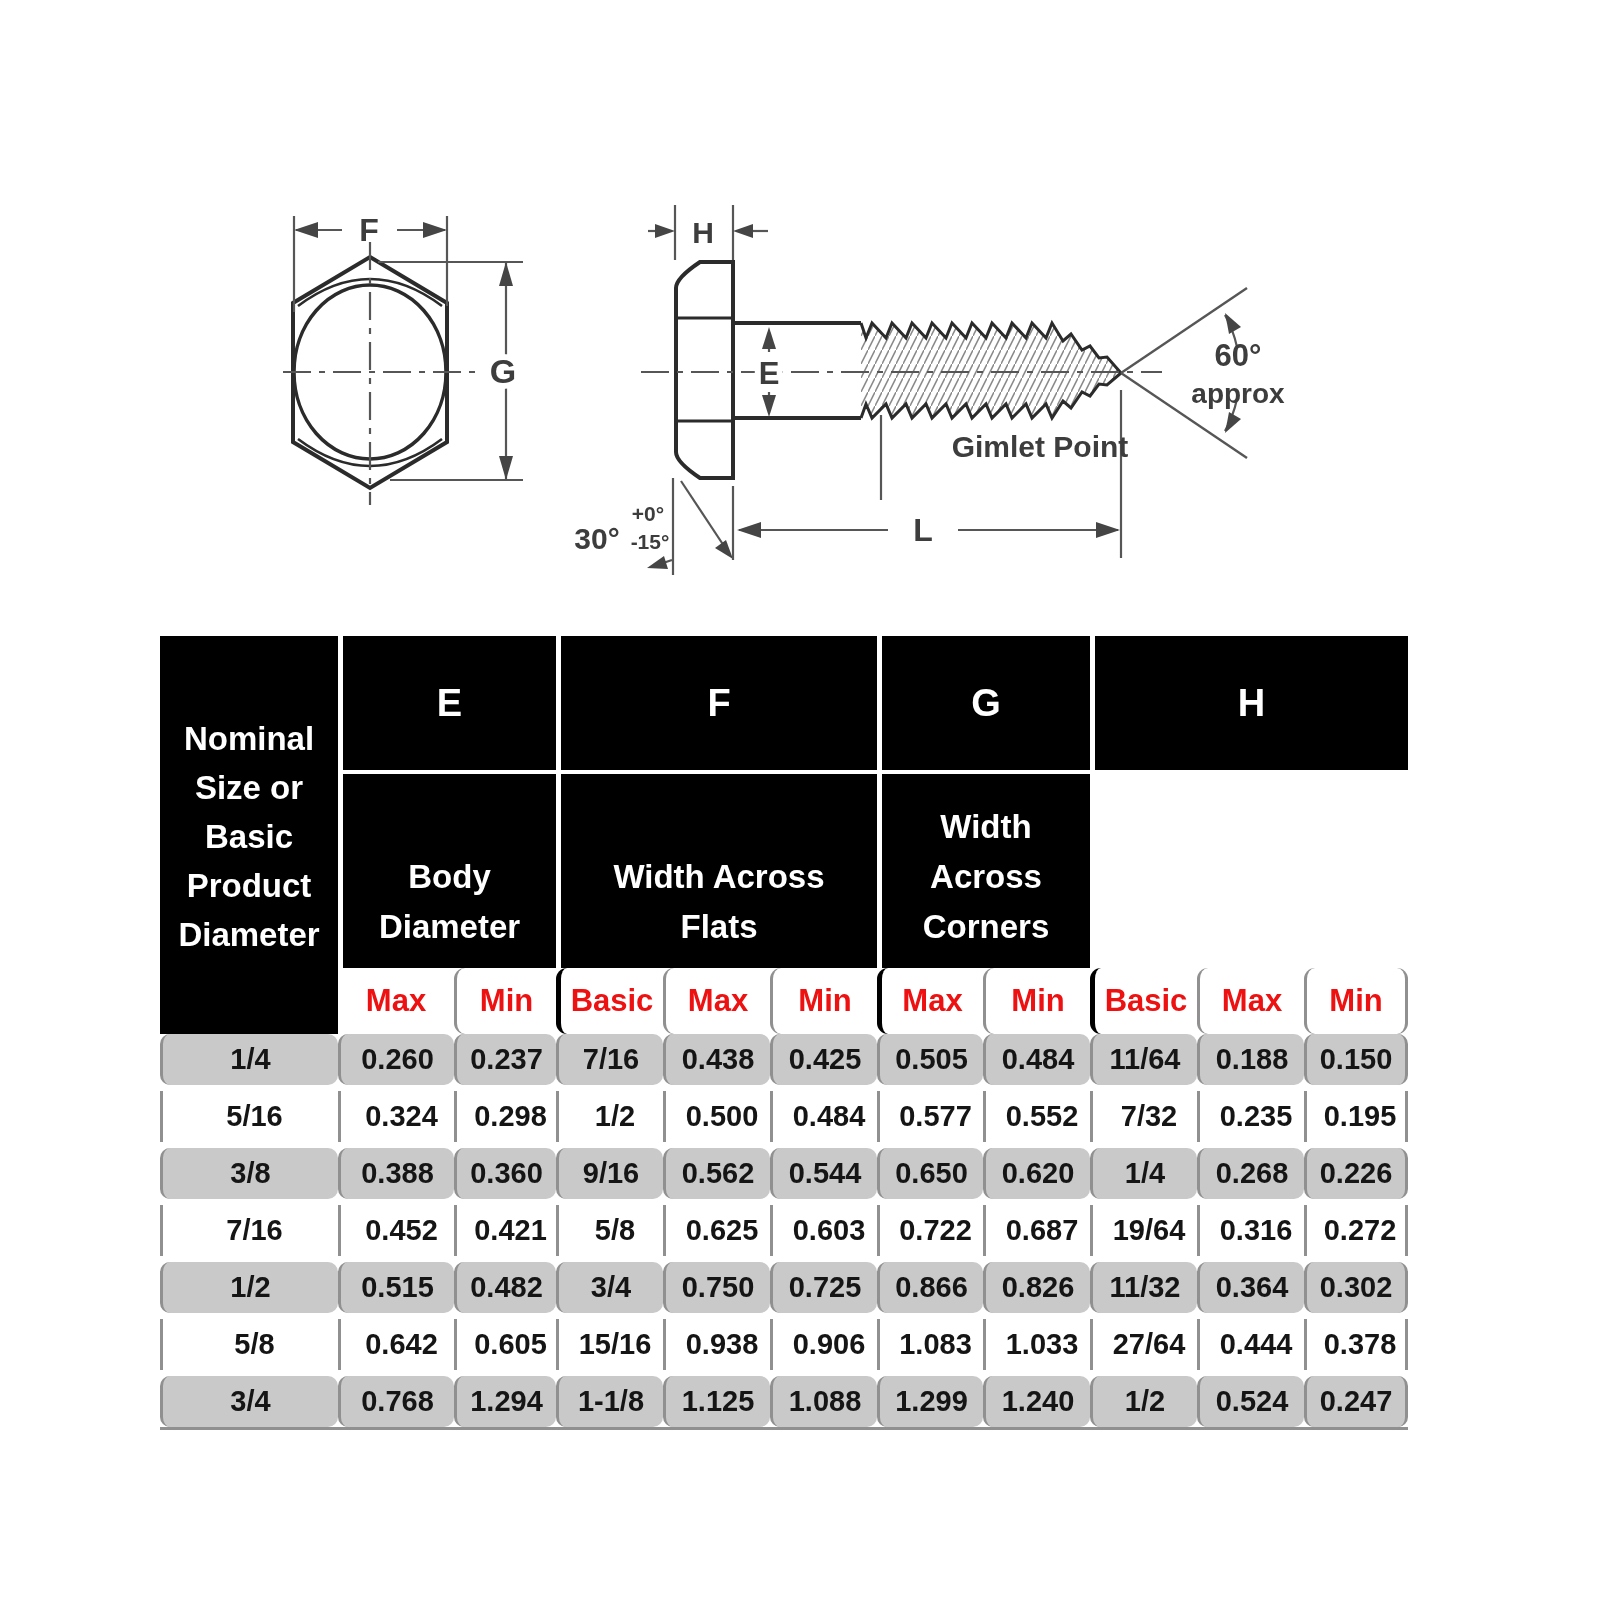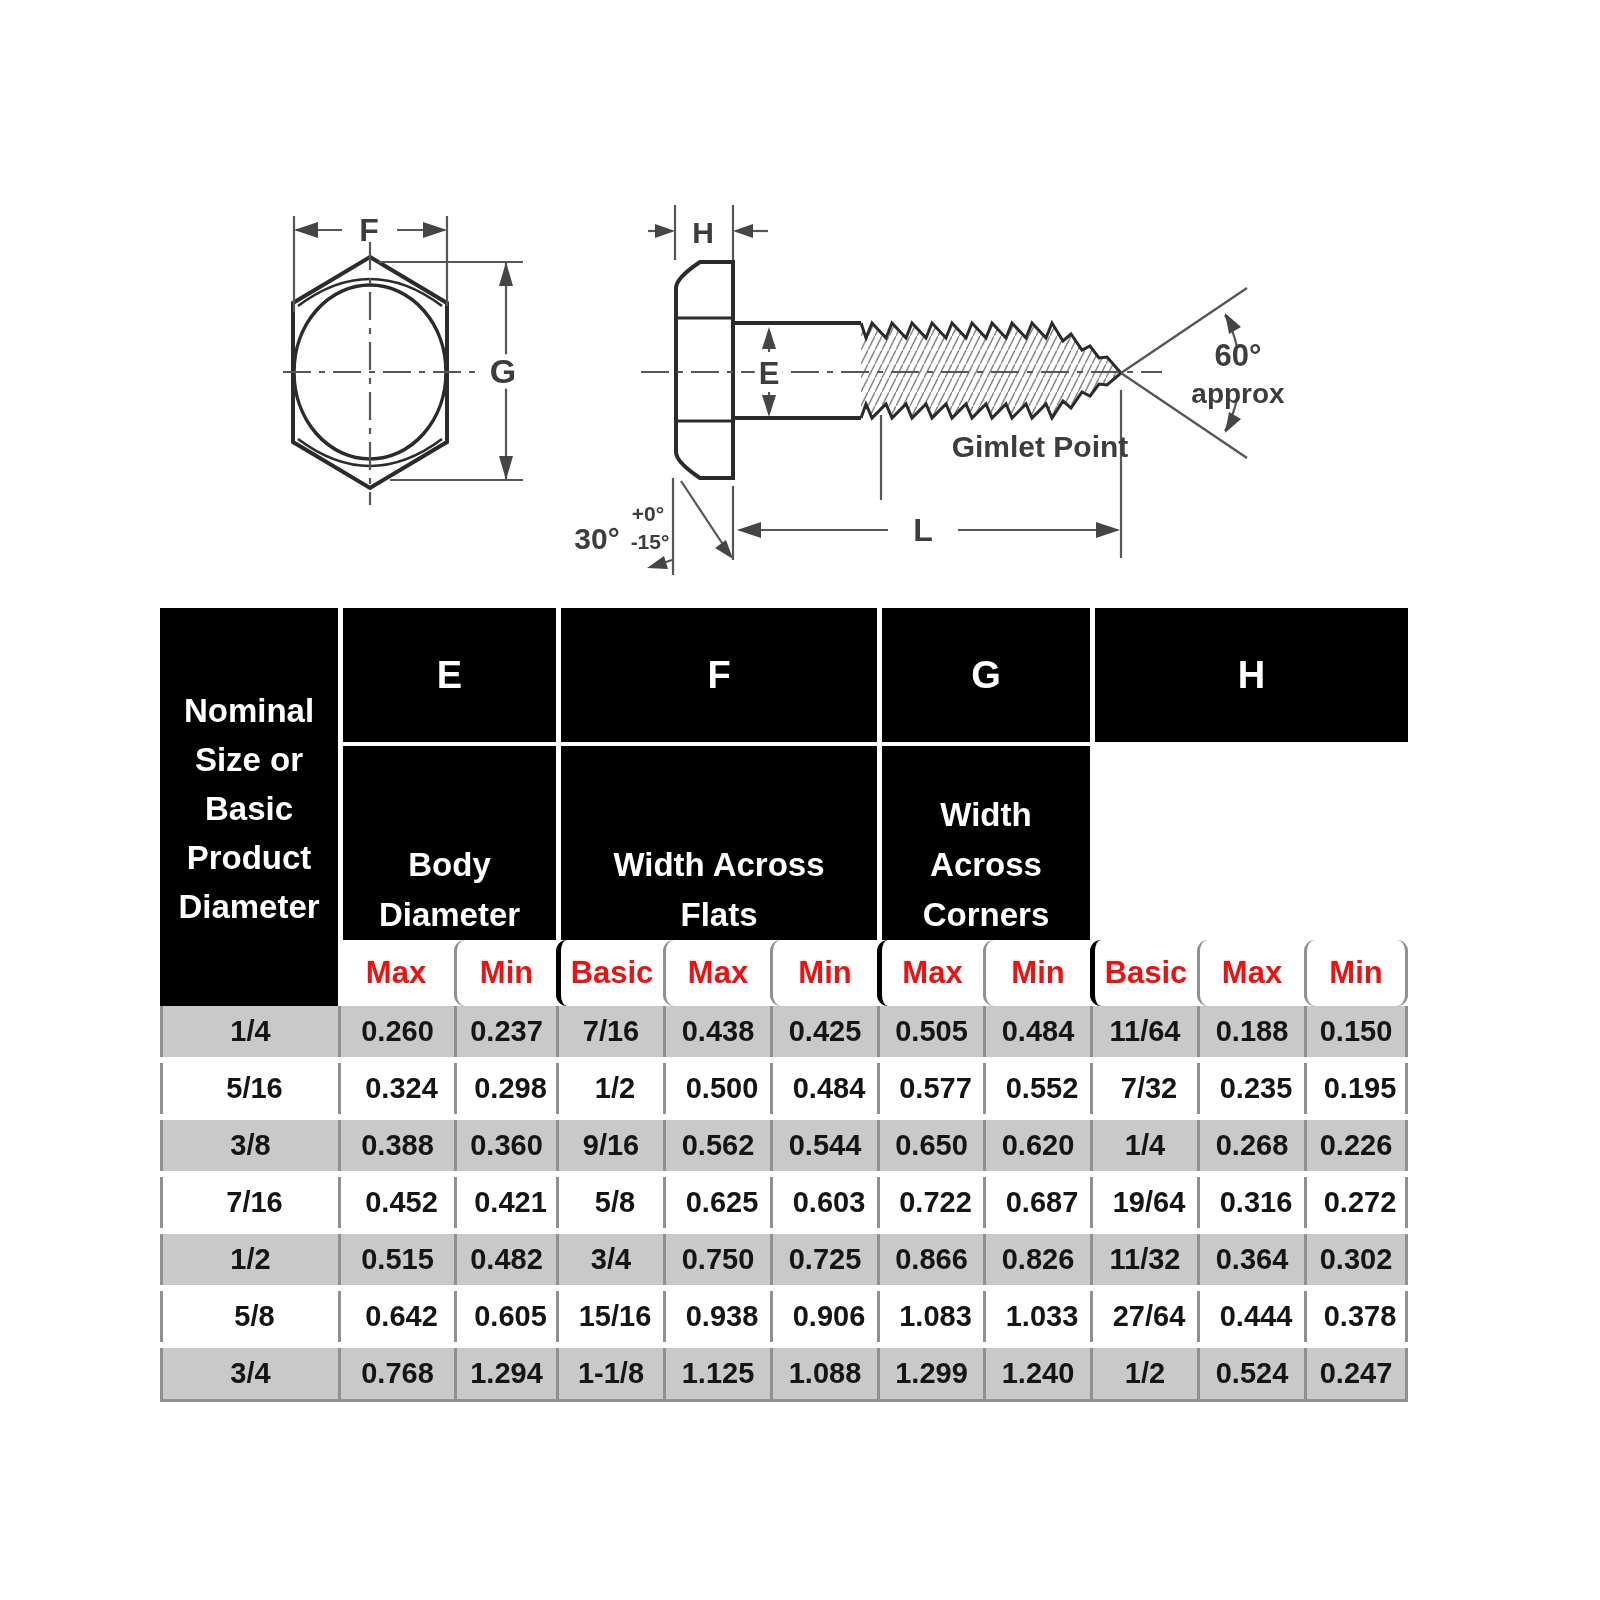--- a/index.html
+++ b/index.html
@@ -9,39 +9,39 @@
   }
   .diagram { position:absolute; left:0; top:0; }
   .diagram text {
     font-family:"Liberation Sans", sans-serif;
     fill:#3d3d3d; font-weight:bold;
   }
   .halo { paint-order:stroke; stroke:#ffffff; stroke-width:12px; stroke-linejoin:round; }
 
   
   .spec-table {
-    position:absolute; left:160px; top:608px; width:1248px;
+    position:absolute; left:160px; top:636px; width:1248px;
     display:grid;
     grid-template-columns:178px 116px 102px 107px 107px 107px 106px 107px 107px 107px 104px;
     grid-template-rows:138px 194px 66px auto;
   }
   .corner {
     grid-column:1; grid-row:1 / 4; background:var(--header-bg,#000);
     color:#fff; font-weight:bold; font-size:33px; line-height:49px;
     text-align:center; padding-top:78px; box-sizing:border-box;
   }
   .lt {
     grid-row:1; background:var(--header-bg,#000); color:#fff; font-weight:bold;
     font-size:38px; display:flex; align-items:center; justify-content:center;
     border-left:5px solid #fff; border-bottom:4px solid #fff; box-sizing:border-box;
   }
   .dc {
     grid-row:2; background:var(--header-bg,#000); color:#fff; font-weight:bold;
     font-size:33px; line-height:50px; display:flex; flex-direction:column;
-    justify-content:flex-end; align-items:center; padding-bottom:0;
+    justify-content:flex-end; align-items:center; padding-bottom:16px;
     border-left:5px solid #fff; box-sizing:border-box; text-align:center;
   }
   .span2e { grid-column:2 / 4; } .span3f { grid-column:4 / 7; }
   .span2g { grid-column:7 / 9; } .span3h { grid-column:9 / 12; }
   .red {
     grid-row:3; background:#fff; color:var(--subheader-red,#ee1111);
     font-weight:bold; font-size:31px; display:flex; align-items:center;
     justify-content:center; border-left:3px solid var(--grid-line,#909090);
     box-sizing:border-box;
     border-radius:11px;
@@ -54,21 +54,21 @@
     grid-template-columns:178px 116px 102px 107px 107px 107px 106px 107px 107px 107px 104px;
     grid-auto-rows:51px; row-gap:6px; background:#fff;
     border-bottom:3px solid var(--grid-line,#909090);
   }
   .dcell {
     display:flex; align-items:center; justify-content:center;
     font-size:29px; font-weight:bold; color:#151515;
     border-left:3px solid var(--grid-line,#909090); box-sizing:border-box;
   }
   .dcell:nth-child(11n) { border-right:3px solid var(--grid-line,#909090); }
-  .dcell.g { background:var(--row-gray,#c9c9c9); }
+  .dcell.g { background:var(--row-gray,#c9c9c9);border-radius:10px; }
   .dcell.w { background:#ffffff;padding-left:8px; }
 </style>
 </head>
 <body>
 
 <div class="stage">
 
   <svg class="diagram" width="1600" height="600" viewBox="0 0 1600 600">
     <defs>
       <pattern id="hatch" patternUnits="userSpaceOnUse" width="7" height="14">

